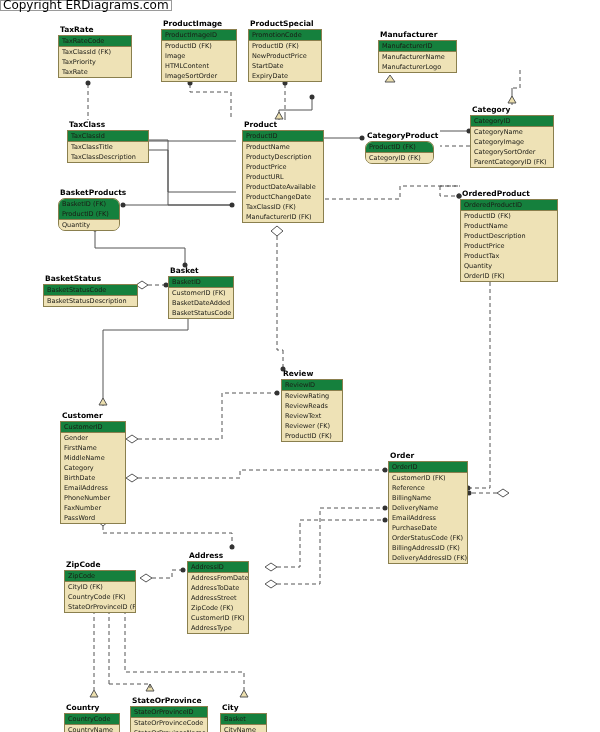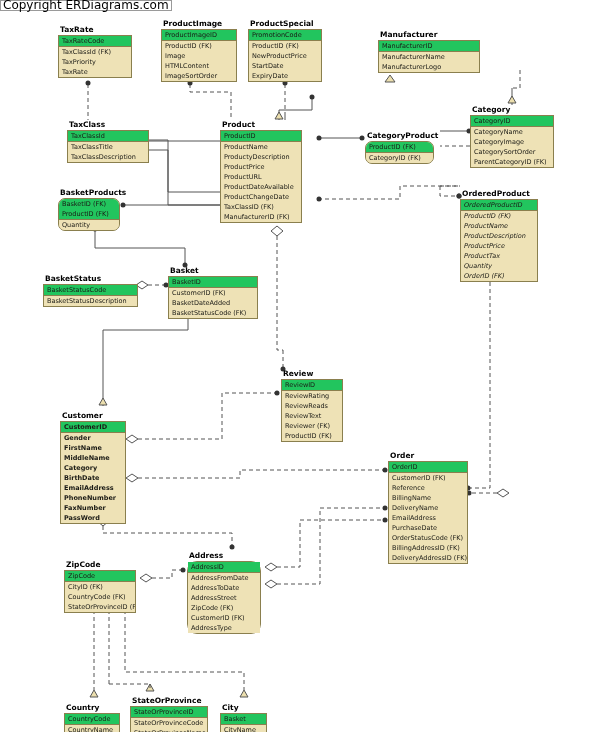--- a/index.html
+++ b/index.html
@@ -56,21 +56,21 @@
   }
   .entity-box {
     border: 1px solid #8a7f4e;
     background: #ecdfae;
     box-sizing: border-box;
   }
   .entity-box.assoc {
     border-radius: 7px;
   }
   .pk-section {
-    background: #22c55e;
+    background: #15803d;
     border-bottom: 1px solid #8a7f4e;
     box-sizing: border-box;
   }
   .attr-section {
     background: #eee2b6;
     box-sizing: border-box;
   }
   .entity-box.assoc .pk-section {
     border-radius: 6px 6px 0 0;
   }
@@ -246,21 +246,21 @@
         <div class="attr-section">
           <div class="attr">ProductID (FK)</div>
           <div class="attr">NewProductPrice</div>
           <div class="attr">StartDate</div>
           <div class="attr">ExpiryDate</div>
         </div>
       </div>
     </div>
     <div class="entity" style="left: 378px; top: 30px; width: 82px;">
       <div class="entity-title">Manufacturer</div>
-      <div class="entity-box" style="width: 102px;">
+      <div class="entity-box" style="width: 79px;">
         <div class="pk-section">
           <div class="attr">ManufacturerID</div>
         </div>
         <div class="attr-section">
           <div class="attr">ManufacturerName</div>
           <div class="attr">ManufacturerLogo</div>
         </div>
       </div>
     </div>
     <div class="entity" style="left: 470px; top: 105px; width: 84px;">
@@ -282,21 +282,21 @@
       <div class="entity-box" style="width: 82px;">
         <div class="pk-section">
           <div class="attr">TaxClassId</div>
         </div>
         <div class="attr-section">
           <div class="attr">TaxClassTitle</div>
           <div class="attr">TaxClassDescription</div>
         </div>
       </div>
     </div>
-    <div class="entity" style="left: 220px; top: 120px; width: 82px;">
+    <div class="entity" style="left: 242px; top: 120px; width: 82px;">
       <div class="entity-title">Product</div>
       <div class="entity-box" style="width: 82px;">
         <div class="pk-section">
           <div class="attr">ProductID</div>
         </div>
         <div class="attr-section">
           <div class="attr">ProductName</div>
           <div class="attr">ProductyDescription</div>
           <div class="attr">ProductPrice</div>
           <div class="attr">ProductURL</div>
@@ -313,21 +313,21 @@
         <div class="pk-section">
           <div class="attr">ProductID (FK)</div>
         </div>
         <div class="attr-section">
           <div class="attr">CategoryID (FK)</div>
         </div>
       </div>
     </div>
     <div class="entity" style="left: 460px; top: 189px; width: 78px;">
       <div class="entity-title">OrderedProduct</div>
-      <div class="entity-box" style="width: 78px; font-style: italic;">
+      <div class="entity-box" style="width: 98px;">
         <div class="pk-section">
           <div class="attr">OrderedProductID</div>
         </div>
         <div class="attr-section">
           <div class="attr">ProductID (FK)</div>
           <div class="attr">ProductName</div>
           <div class="attr">ProductDescription</div>
           <div class="attr">ProductPrice</div>
           <div class="attr">ProductTax</div>
           <div class="attr">Quantity</div>
@@ -353,21 +353,21 @@
         <div class="pk-section">
           <div class="attr">BasketStatusCode</div>
         </div>
         <div class="attr-section">
           <div class="attr">BasketStatusDescription</div>
         </div>
       </div>
     </div>
     <div class="entity" style="left: 168px; top: 266px; width: 78px;">
       <div class="entity-title">Basket</div>
-      <div class="entity-box" style="width: 90px;">
+      <div class="entity-box" style="width: 66px;">
         <div class="pk-section">
           <div class="attr">BasketID</div>
         </div>
         <div class="attr-section">
           <div class="attr">CustomerID (FK)</div>
           <div class="attr">BasketDateAdded</div>
           <div class="attr">BasketStatusCode (FK)</div>
         </div>
       </div>
     </div>
@@ -381,21 +381,21 @@
           <div class="attr">ReviewRating</div>
           <div class="attr">ReviewReads</div>
           <div class="attr">ReviewText</div>
           <div class="attr">Reviewer (FK)</div>
           <div class="attr">ProductID (FK)</div>
         </div>
       </div>
     </div>
     <div class="entity" style="left: 60px; top: 411px; width: 66px;">
       <div class="entity-title">Customer</div>
-      <div class="entity-box" style="width: 66px; font-weight: bold;">
+      <div class="entity-box" style="width: 66px;">
         <div class="pk-section">
           <div class="attr">CustomerID</div>
         </div>
         <div class="attr-section">
           <div class="attr">Gender</div>
           <div class="attr">FirstName</div>
           <div class="attr">MiddleName</div>
           <div class="attr">Category</div>
           <div class="attr">BirthDate</div>
           <div class="attr">EmailAddress</div>
@@ -419,21 +419,21 @@
           <div class="attr">EmailAddress</div>
           <div class="attr">PurchaseDate</div>
           <div class="attr">OrderStatusCode (FK)</div>
           <div class="attr">BillingAddressID (FK)</div>
           <div class="attr">DeliveryAddressID (FK)</div>
         </div>
       </div>
     </div>
     <div class="entity" style="left: 187px; top: 551px; width: 74px;">
       <div class="entity-title">Address</div>
-      <div class="entity-box" style="width: 74px; border-radius: 10px;">
+      <div class="entity-box" style="width: 62px;">
         <div class="pk-section">
           <div class="attr">AddressID</div>
         </div>
         <div class="attr-section">
           <div class="attr">AddressFromDate</div>
           <div class="attr">AddressToDate</div>
           <div class="attr">AddressStreet</div>
           <div class="attr">ZipCode (FK)</div>
           <div class="attr">CustomerID (FK)</div>
           <div class="attr">AddressType</div>

